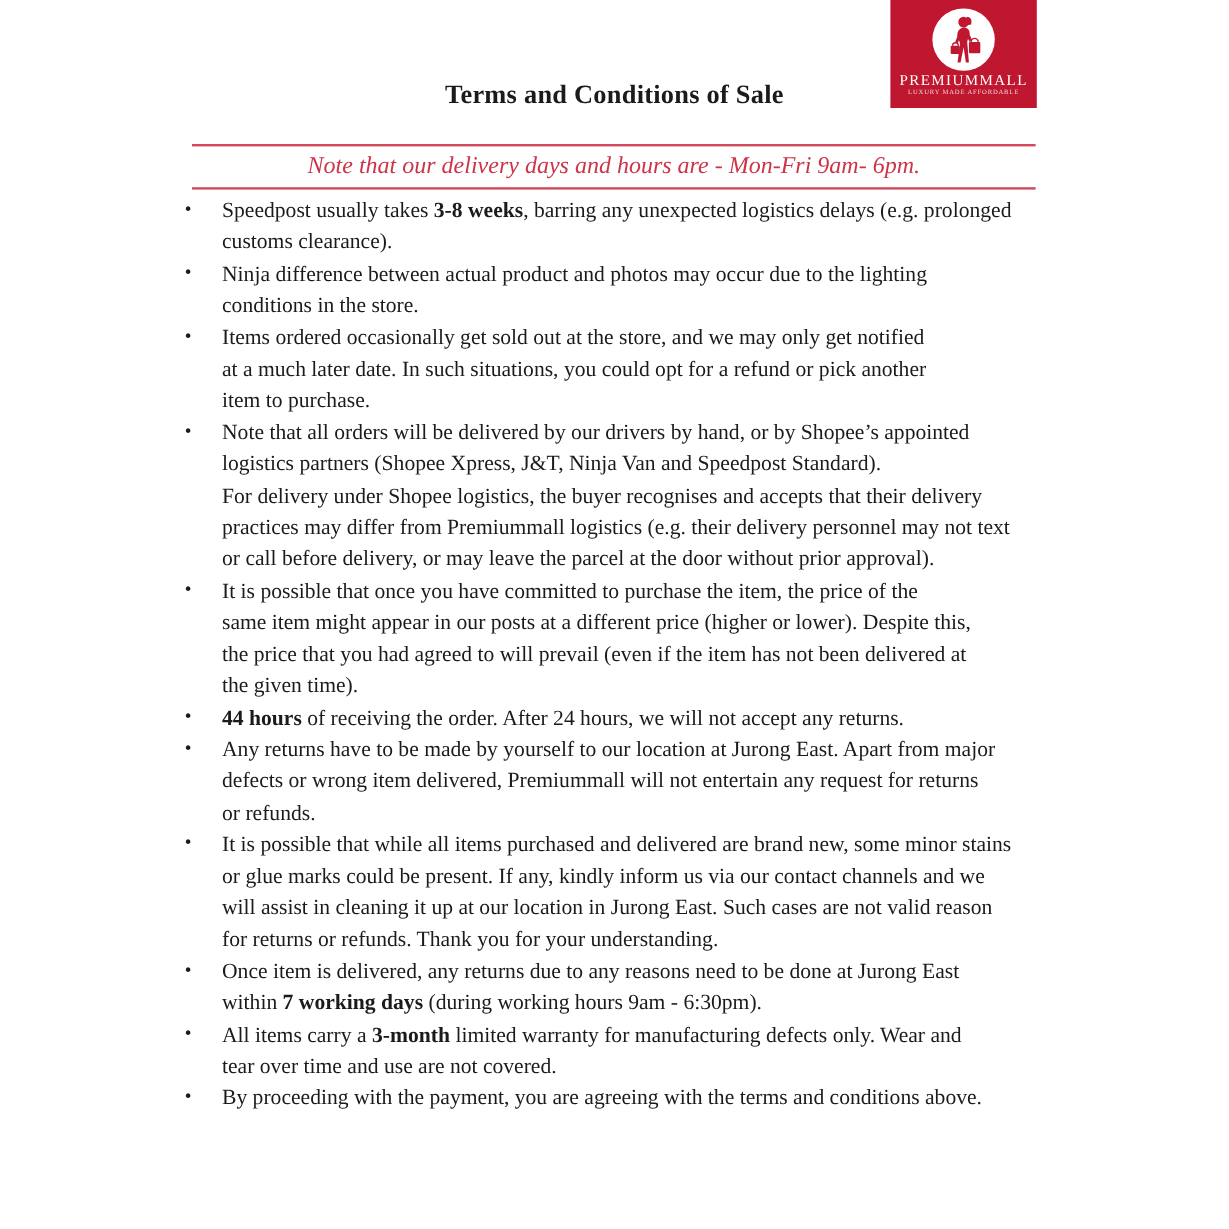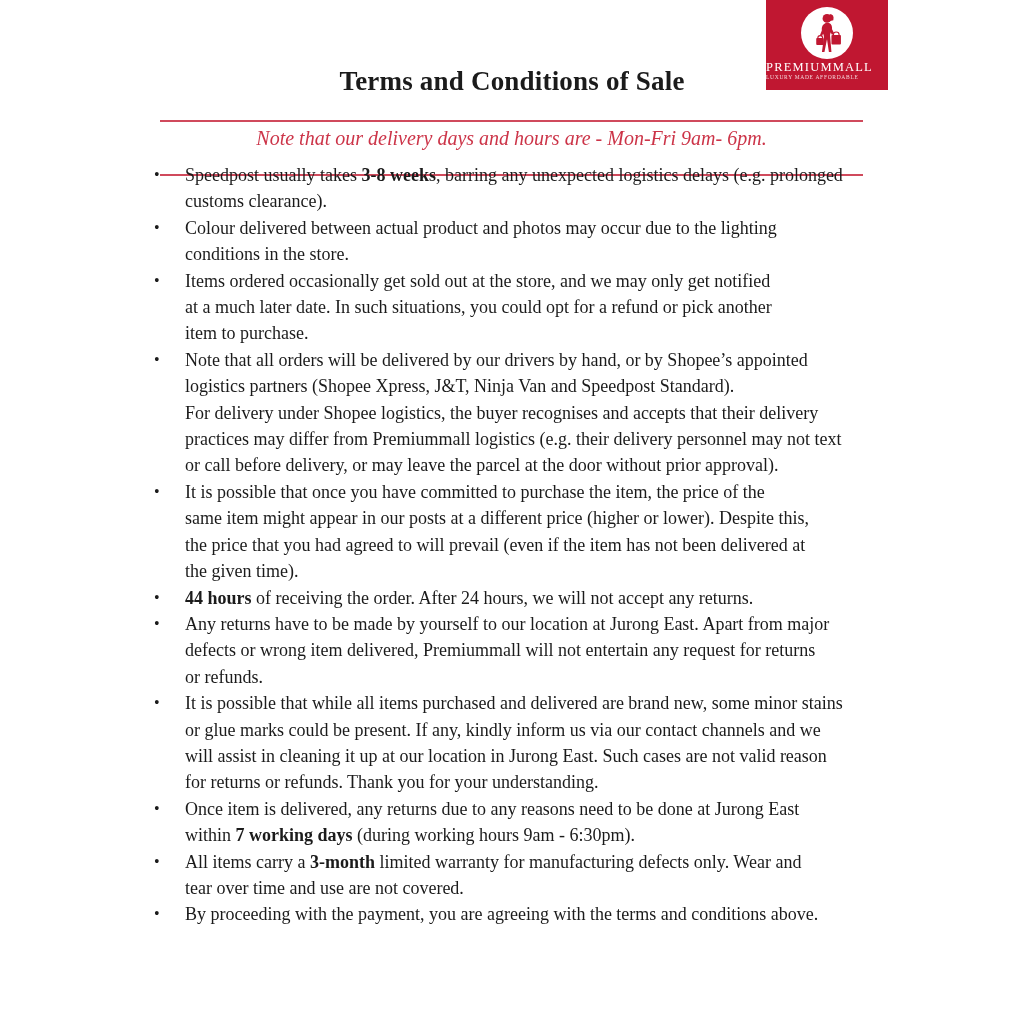--- a/index.html
+++ b/index.html
@@ -16,29 +16,30 @@
     position:relative;
     width:1024px;height:1024px;
     background:var(--page-bg);
     overflow:hidden;
   }
 
   
   .title{
     position:absolute;top:66px;left:0;width:100%;
     text-align:center;
-    font-size:27px;font-weight:bold;color:var(--ink);
+    font-size:22px;font-weight:bold;color:var(--ink);
     letter-spacing:.2px;
   }
 
   
   .logo{
-    position:absolute;left:766px;top:0;
+    position:absolute;left:742px;top:0;
     width:122px;height:90px;
     background:var(--brand-red);
+    text-align:center;
   }
   .logo-circle{
     width:52px;height:52px;border-radius:50%;
     background:#fff;margin:7px auto 2px auto;
     display:flex;align-items:center;justify-content:center;
   }
   .logo-circle svg{width:38px;height:44px;display:block;}
   .logo-name{
     color:#fff;font-size:12.5px;letter-spacing:1.2px;
     line-height:13px;white-space:nowrap;
@@ -46,21 +47,21 @@
   .logo-tagline{
     color:rgba(255,255,255,.82);font-size:5.5px;letter-spacing:.7px;
     line-height:7px;white-space:nowrap;
   }
 
   
   .notice{
     position:absolute;left:160px;top:120px;width:703px;
     border-top:2px solid var(--rule-red);
     border-bottom:2px solid var(--rule-red);
-    padding:5px 0 24px 0;
+    padding:5px 0 6px 0;
     text-align:center;
   }
   .notice .txt{
     font-style:italic;
     font-size:20px;
     color:var(--note-red);
   }
 
   
   .terms{
@@ -110,21 +111,21 @@
 
   <h1 class="title">Terms and Conditions of Sale</h1>
 
   <div class="notice">
     <span class="txt">Note that our delivery days and hours are - Mon-Fri 9am- 6pm.</span>
   </div>
 
   <ul class="terms">
       <li><span class="dot">•</span><span class="txt"><span>Speedpost usually takes </span><b>3-8 weeks</b><span>, barring any unexpected logistics delays (e.g. prolonged
 customs clearance).</span></span></li>
-      <li><span class="dot">•</span><span class="txt"><span>Colour delivered between actual product and photos may occur due to the lighting
+      <li><span class="dot">•</span><span class="txt"><span>Ninja difference between actual product and photos may occur due to the lighting
 conditions in the store.</span></span></li>
       <li><span class="dot">•</span><span class="txt"><span>Items ordered occasionally get sold out at the store, and we may only get notified
 at a much later date. In such situations, you could opt for a refund or pick another
 item to purchase.</span></span></li>
       <li><span class="dot">•</span><span class="txt"><span>Note that all orders will be delivered by our drivers by hand, or by Shopee’s appointed
 logistics partners (Shopee Xpress, J&amp;T, Ninja Van and Speedpost Standard).
 For delivery under Shopee logistics, the buyer recognises and accepts that their delivery
 practices may differ from Premiummall logistics (e.g. their delivery personnel may not text
 or call before delivery, or may leave the parcel at the door without prior approval).</span></span></li>
       <li><span class="dot">•</span><span class="txt"><span>It is possible that once you have committed to purchase the item, the price of the

